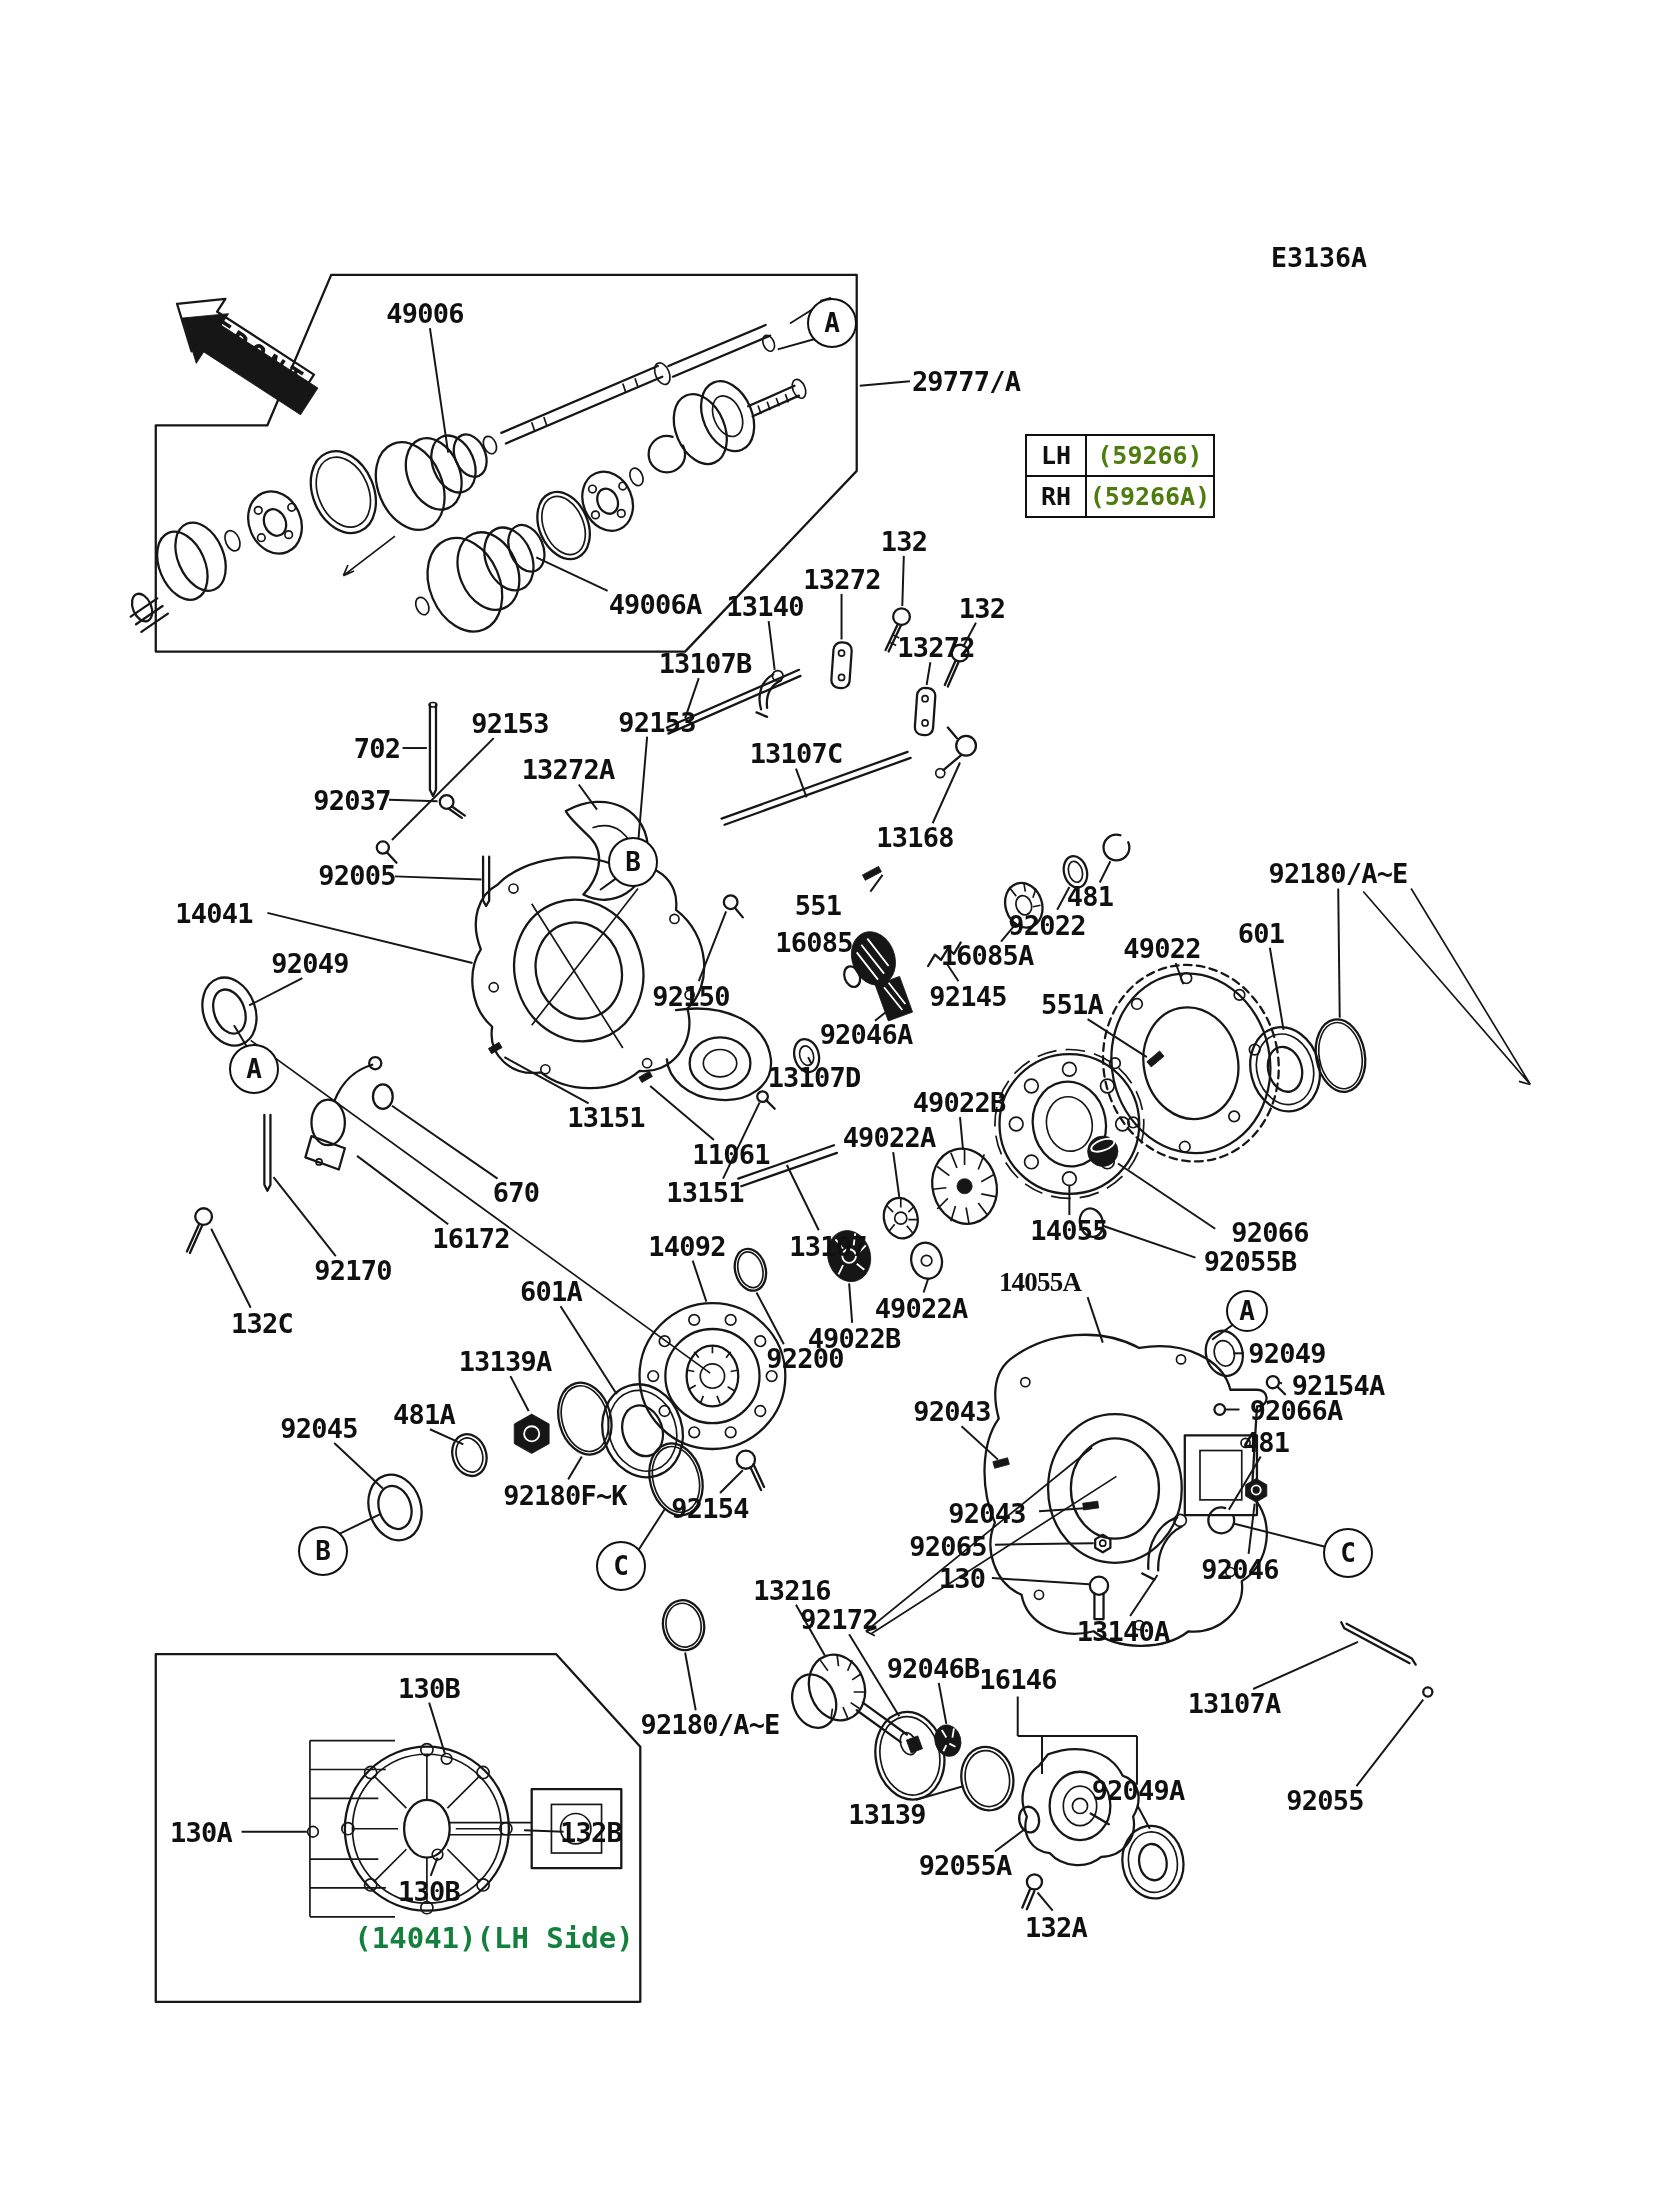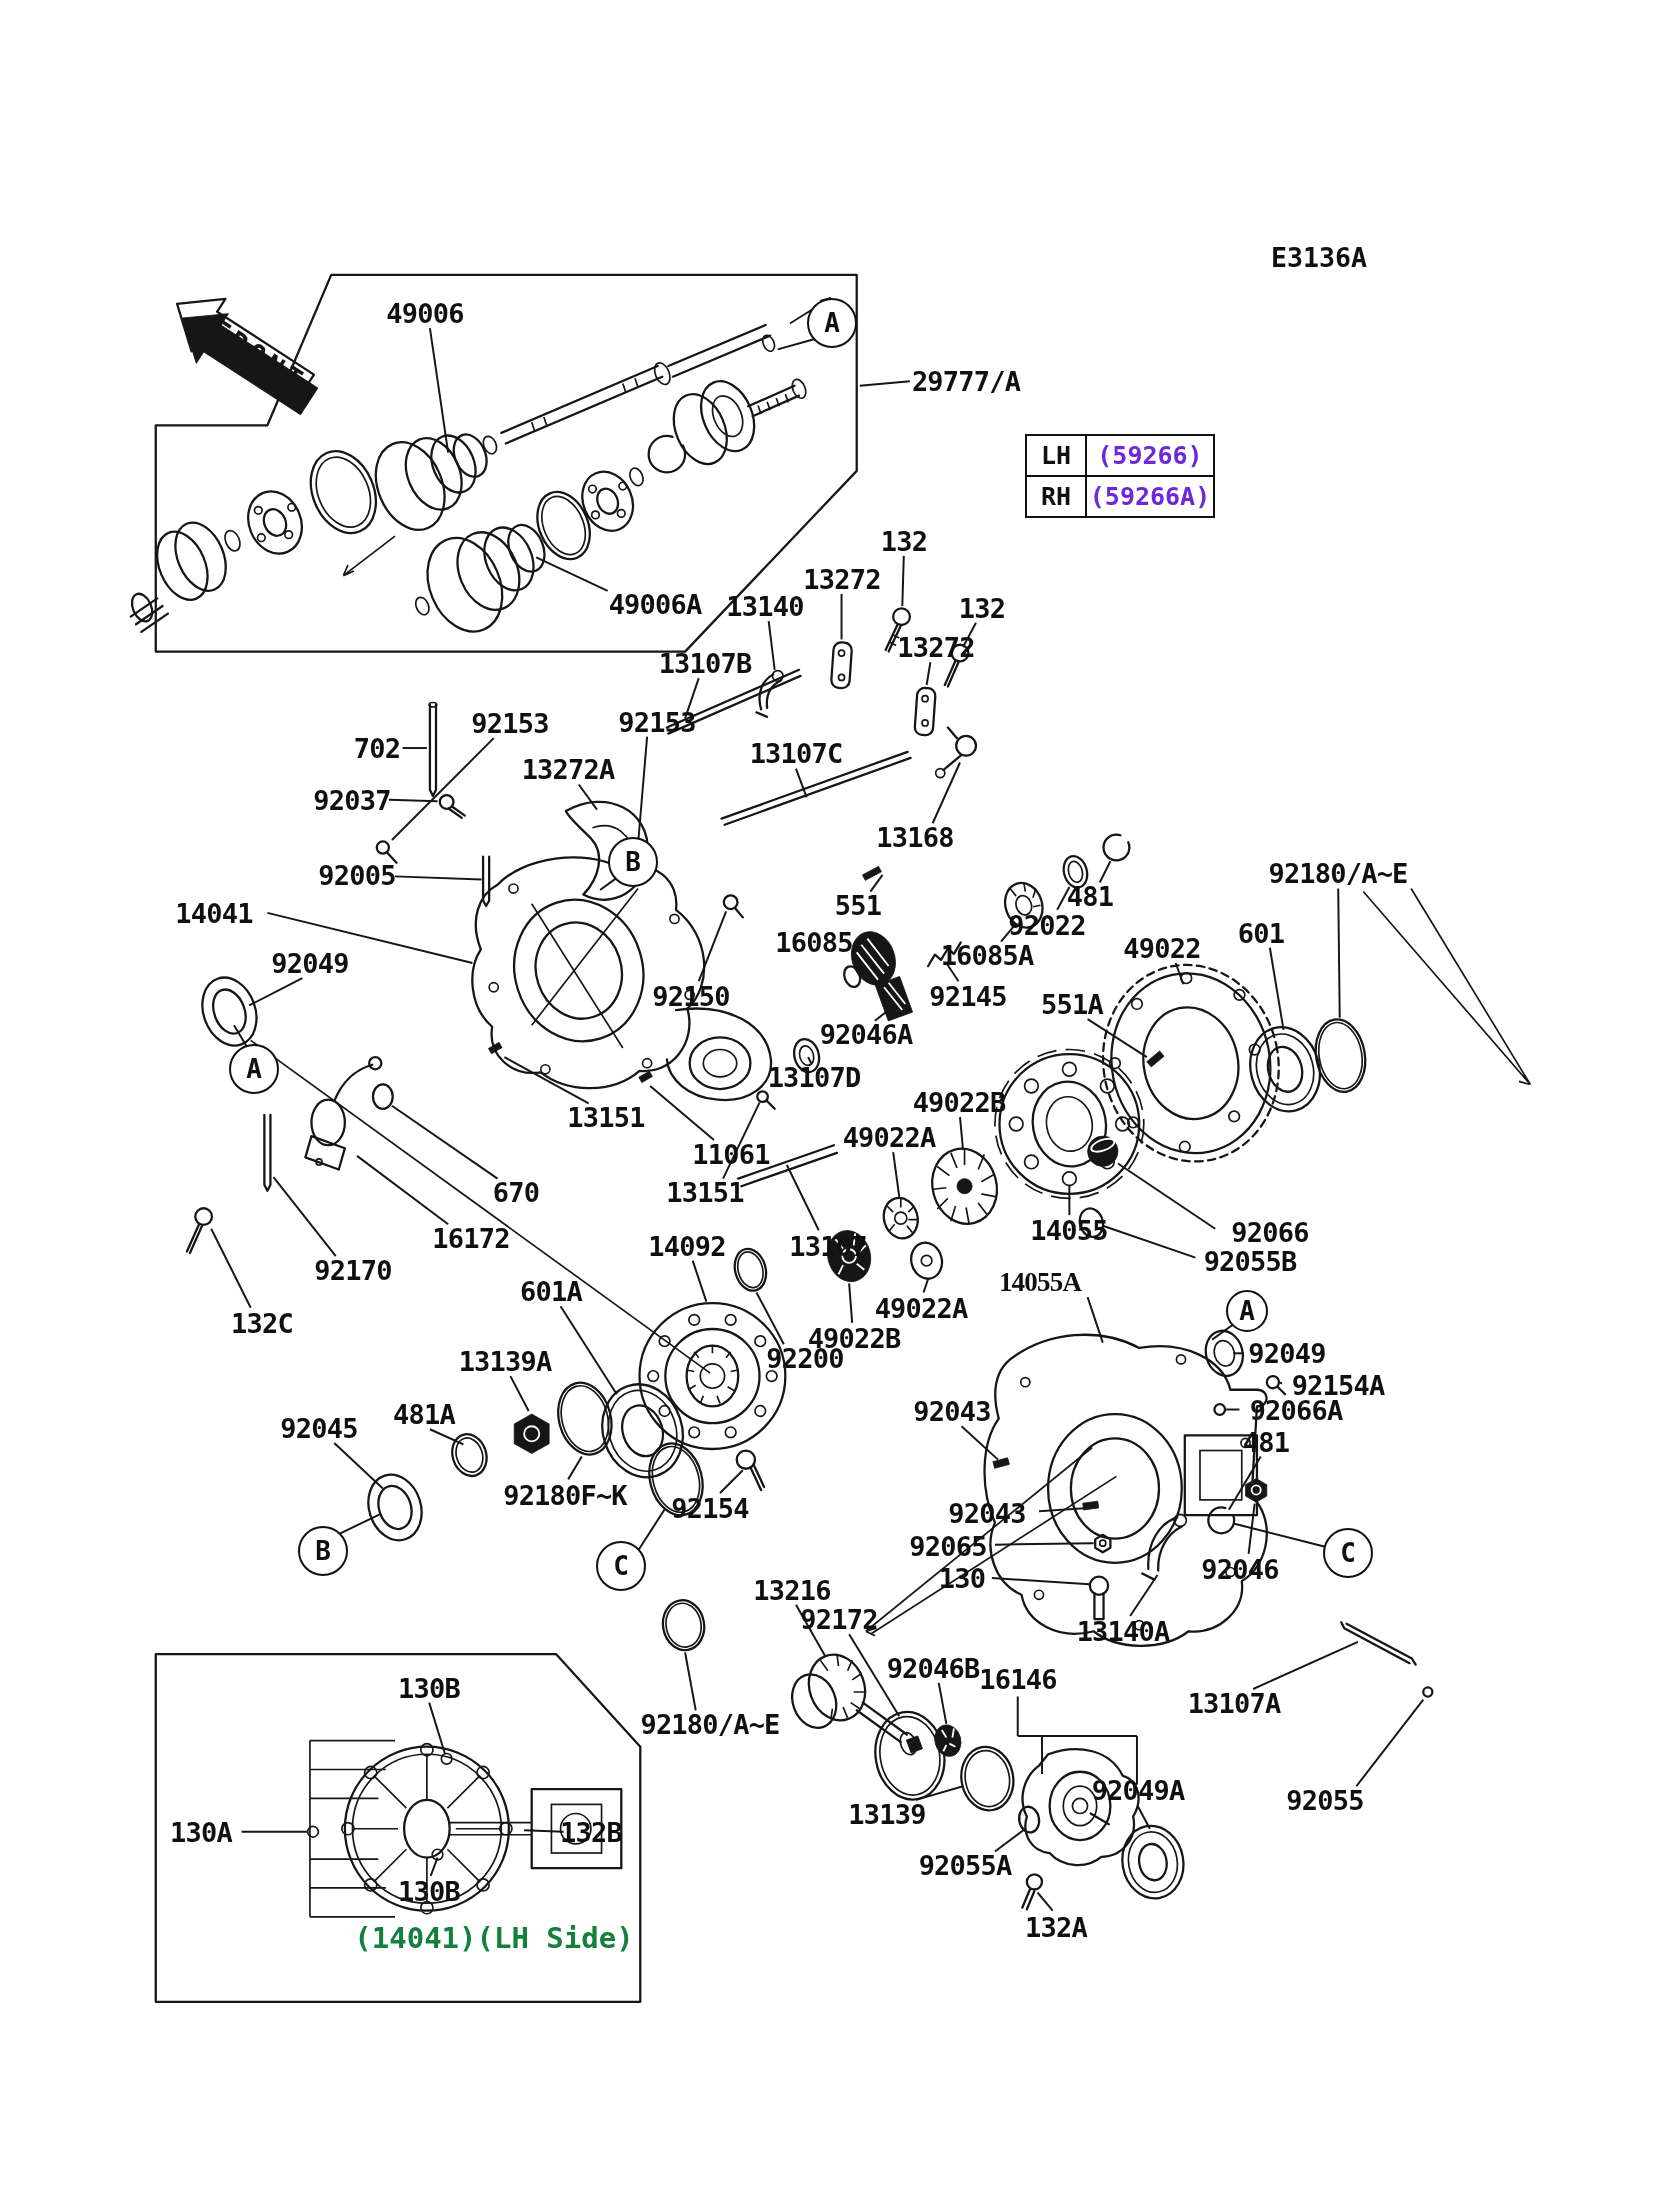--- a/index.html
+++ b/index.html
@@ -12,21 +12,21 @@
   .ccircle{position:absolute;transform:translate(-50%,-50%);border:2.7px solid #101010;
            border-radius:50%;display:flex;align-items:center;justify-content:center;
            font-weight:700;font-size:26px;color:#101010;background:#fff;}
   .codebox{position:absolute;transform:translate(-50%,-50%);font-weight:700;font-size:26.6px;color:#101010;}
   #variant-table{position:absolute;border:2.3px solid #101010;background:#fff;}
   #variant-table .vrow{display:flex;border-bottom:2.3px solid #101010;}
   #variant-table .vrow:last-child{border-bottom:none;}
   #variant-table .vside{width:58px;border-right:2.3px solid #101010;display:flex;align-items:center;
       justify-content:center;font-weight:700;font-size:25px;color:#101010;}
   #variant-table .vcode{width:126px;display:flex;align-items:center;justify-content:center;
-      font-weight:700;font-size:25px;color:#6d28d9;}
+      font-weight:700;font-size:25px;color:#4d7c0f;}
   .caption{position:absolute;transform:translate(-50%,-50%);font-weight:700;font-size:29px;color:#15803d;white-space:nowrap;}
   svg .p{fill:none;stroke:#161616;stroke-width:3;stroke-linecap:round;stroke-linejoin:round;}
   svg .pt{fill:none;stroke:#161616;stroke-width:2.2;}
   svg .pd{fill:#161616;stroke:#161616;stroke-width:1;}
   svg .pw{fill:none;stroke:#ffffff;stroke-width:2.4;}
   svg .lead{fill:none;stroke:#161616;stroke-width:2.6;}
   svg text{font-family:"DejaVu Sans Mono","Liberation Mono",monospace;}
 </style>
 </head>
 <body>
@@ -489,21 +489,21 @@
       <div class="callout" style="left: 214px; top: 913px;">14041</div>
       <div class="callout" style="left: 310px; top: 963px;">92049</div>
       <div class="callout" style="left: 606px; top: 1117px;">13151</div>
       <div class="callout" style="left: 731px; top: 1154px;">11061</div>
       <div class="callout" style="left: 705px; top: 1192px;">13151</div>
       <div class="callout" style="left: 516px; top: 1192px;">670</div>
       <div class="callout" style="left: 471px; top: 1238px;">16172</div>
       <div class="callout" style="left: 353px; top: 1270px;">92170</div>
       <div class="callout" style="left: 262px; top: 1323px;">132C</div>
       <div class="callout" style="left: 915px; top: 837px;">13168</div>
-      <div class="callout" style="left: 858px; top: 905px;">551</div>
+      <div class="callout" style="left: 818px; top: 905px;">551</div>
       <div class="callout" style="left: 814px; top: 942px;">16085</div>
       <div class="callout" style="left: 691px; top: 996px;">92150</div>
       <div class="callout" style="left: 968px; top: 996px;">92145</div>
       <div class="callout" style="left: 866px; top: 1034px;">92046A</div>
       <div class="callout" style="left: 814px; top: 1077px;">13107D</div>
       <div class="callout" style="left: 987px; top: 955px;">16085A</div>
       <div class="callout" style="left: 1047px; top: 925px;">92022</div>
       <div class="callout" style="left: 1090px; top: 896px;">481</div>
       <div class="callout" style="left: 1072px; top: 1004px;">551A</div>
       <div class="callout" style="left: 1162px; top: 948px;">49022</div>

